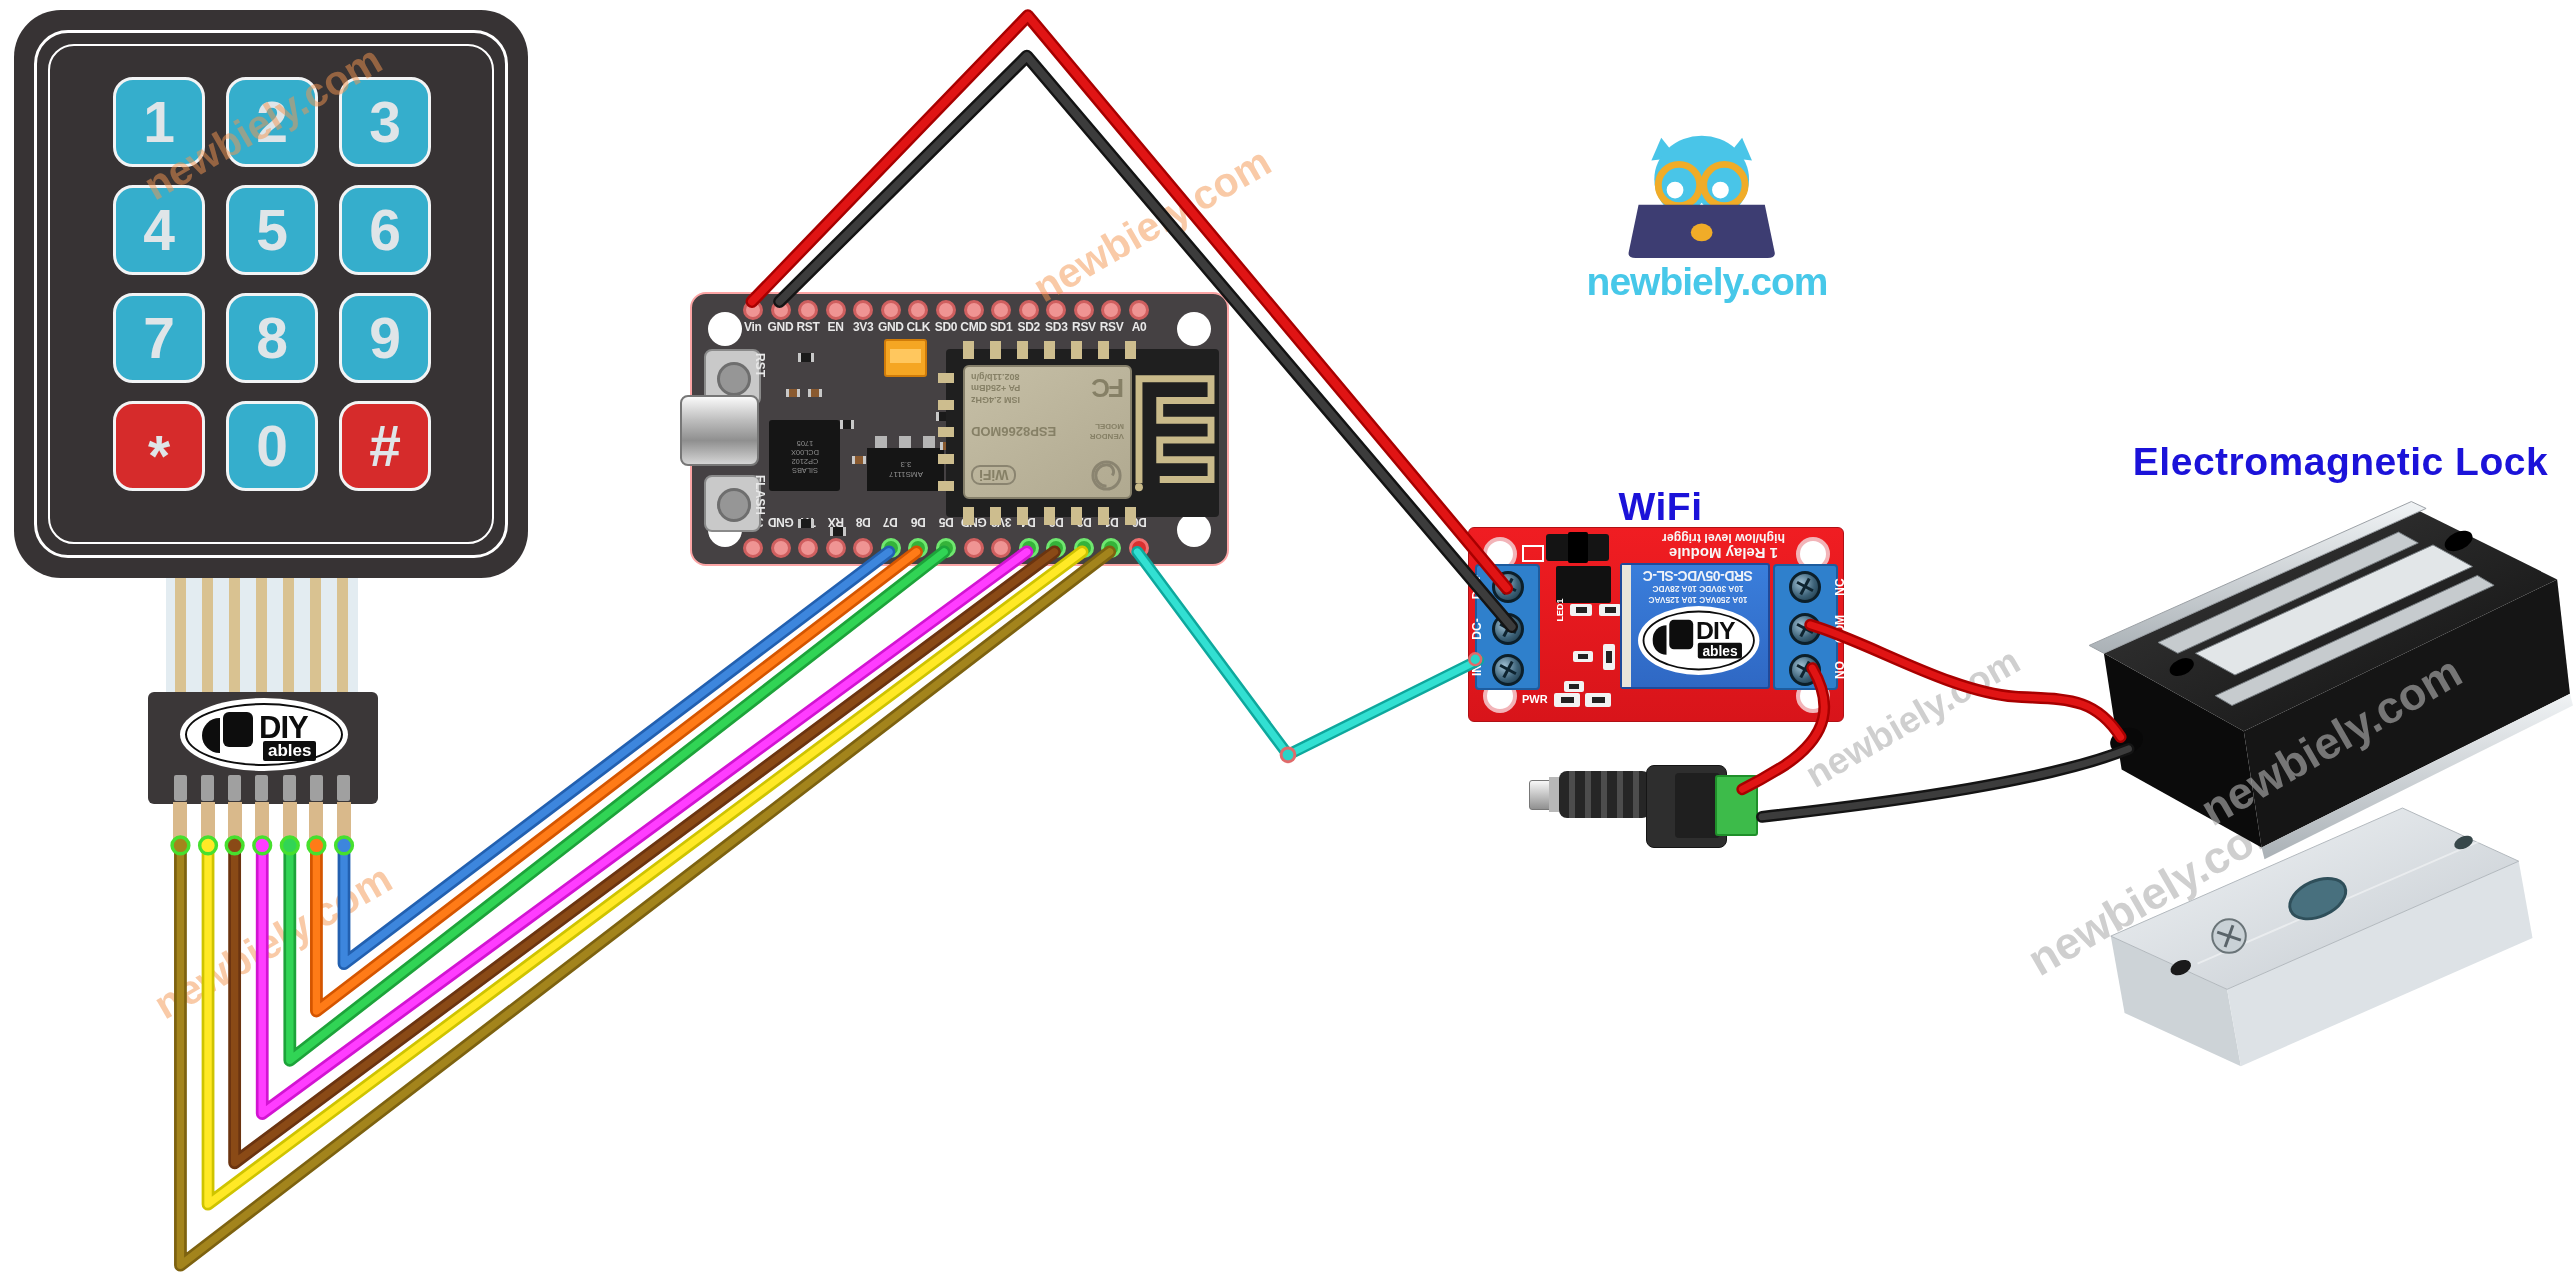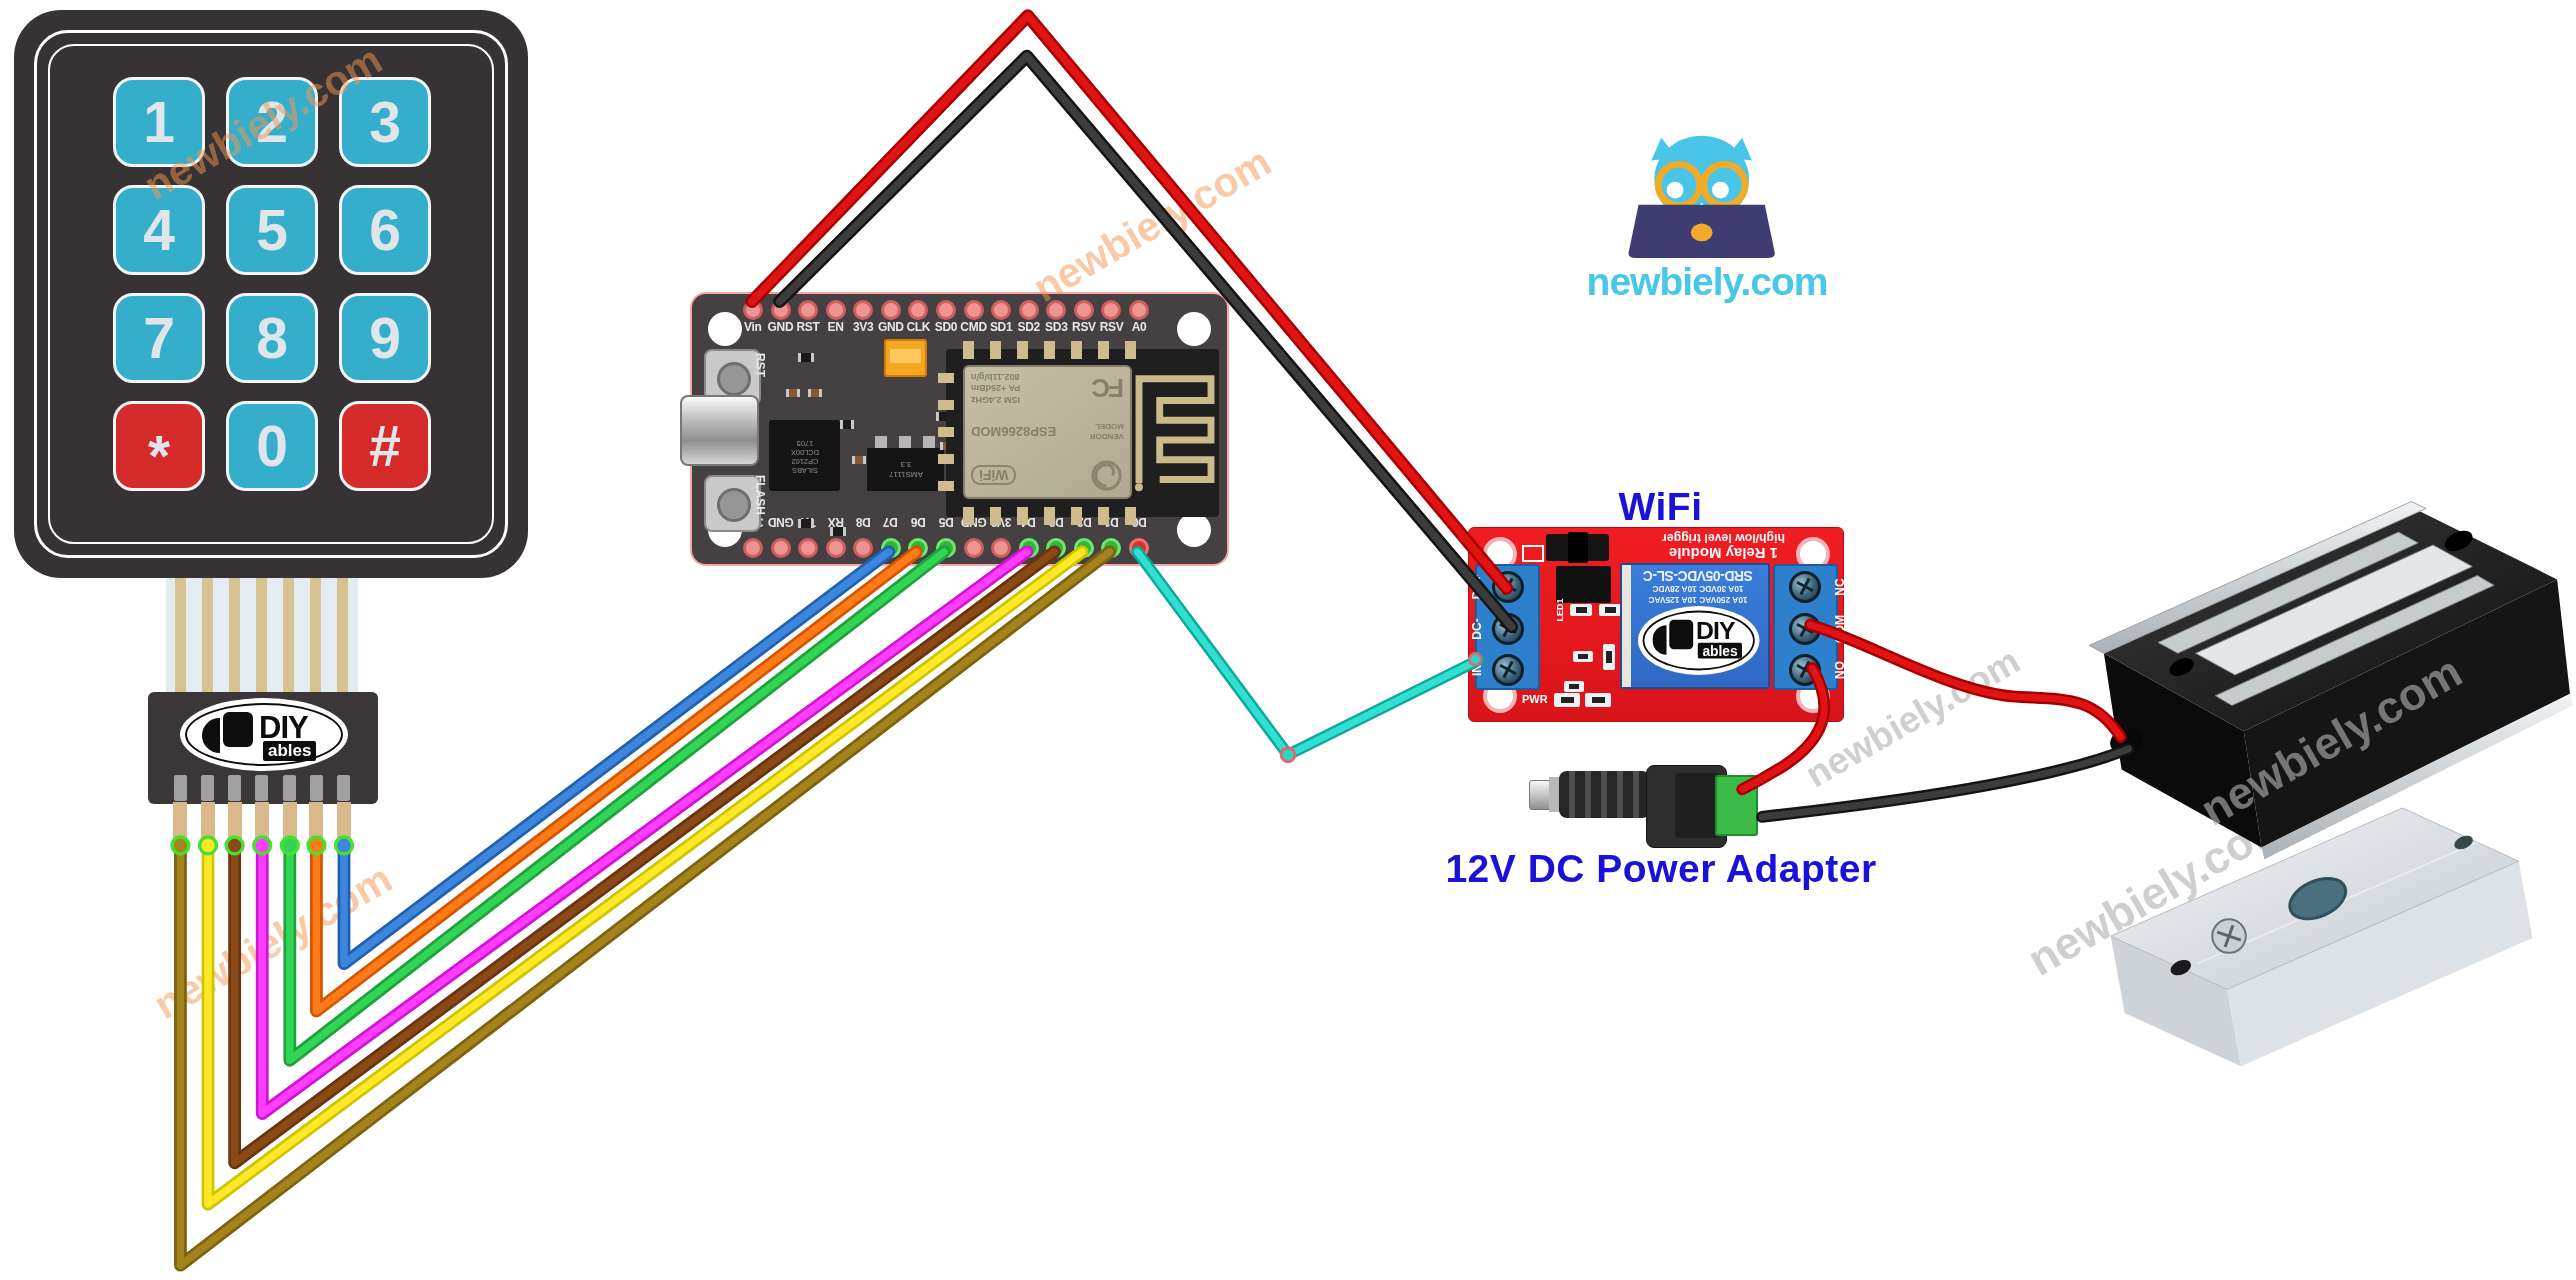--- a/index.html
+++ b/index.html
@@ -373,21 +373,21 @@
   <div class="a ribs z0"></div>
   <div class="a abody z0"></div>
   <div class="a apanel z0"></div>
   <div class="sym" style="left:1686px;top:775px">⊕</div>
   <div class="sym" style="left:1686px;top:810px">⊖</div>
   <div class="a gblock z0"></div>
   <div class="gscrew" style="left:1719px;top:777px"></div>
   <div class="gscrew" style="left:1719px;top:804px"></div>
 
   <div class="lbl" style="left:1567px;top:485px;width:187px">WiFi</div>
-  <div class="lbl" style="left:1444px;top:847px;width:434px">12V DC Power Adapter</div>
+  <div class="lbl" style="left:2109px;top:440px;width:463px">Electromagnetic Lock</div>
 
   <svg class="a z0" style="left:1606px;top:118px" width="217" height="148" viewBox="0 0 220 150">
     <g transform="translate(-1630,-120)">
       <polygon points="1686,140 1702,160 1676,163" fill="#49c5e8"></polygon>
       <polygon points="1768,140 1752,160 1778,163" fill="#49c5e8"></polygon>
       <ellipse cx="1727" cy="182" rx="48" ry="44" fill="#49c5e8"></ellipse>
       <ellipse cx="1727" cy="218" rx="36" ry="28" fill="#49c5e8"></ellipse>
       <circle cx="1704" cy="188" r="21" fill="#49c5e8" stroke="#f0ac28" stroke-width="7"></circle>
       <circle cx="1750" cy="188" r="21" fill="#49c5e8" stroke="#f0ac28" stroke-width="7"></circle>
       <line x1="1723" y1="186" x2="1731" y2="186" stroke="#f0ac28" stroke-width="5"></line>

